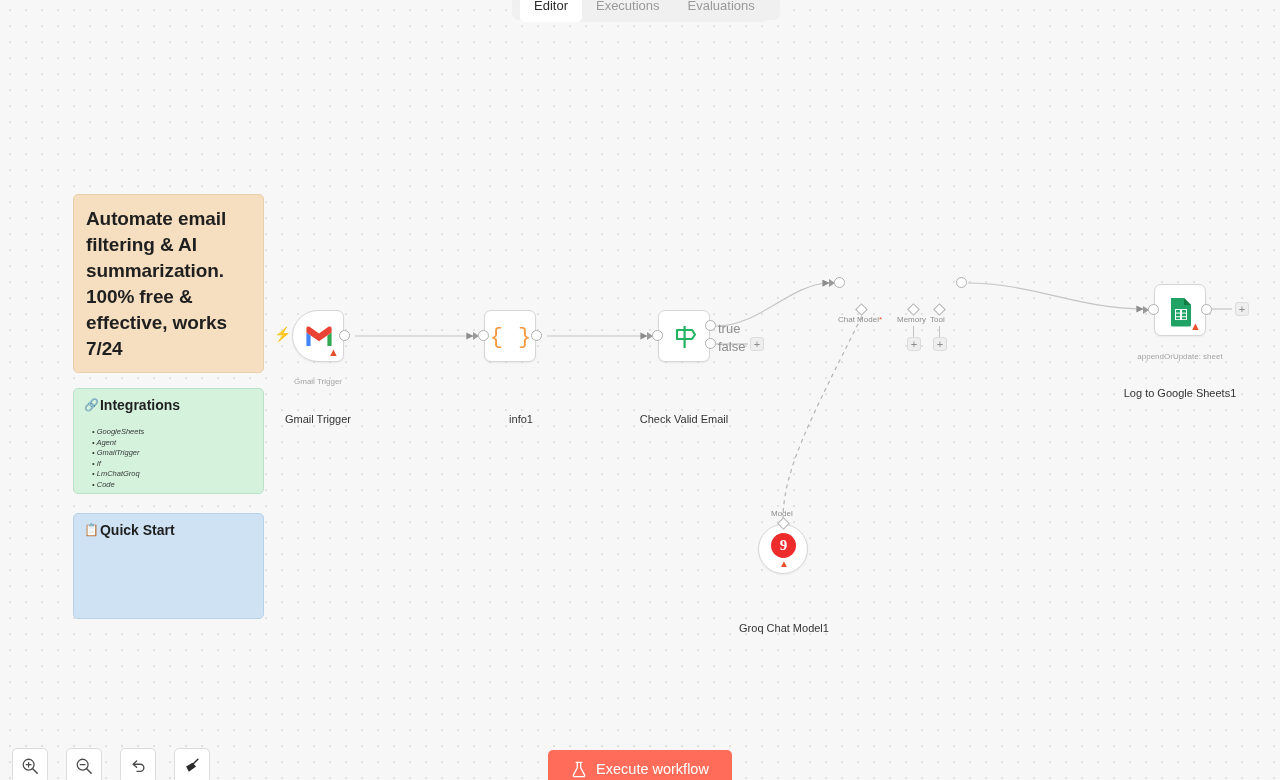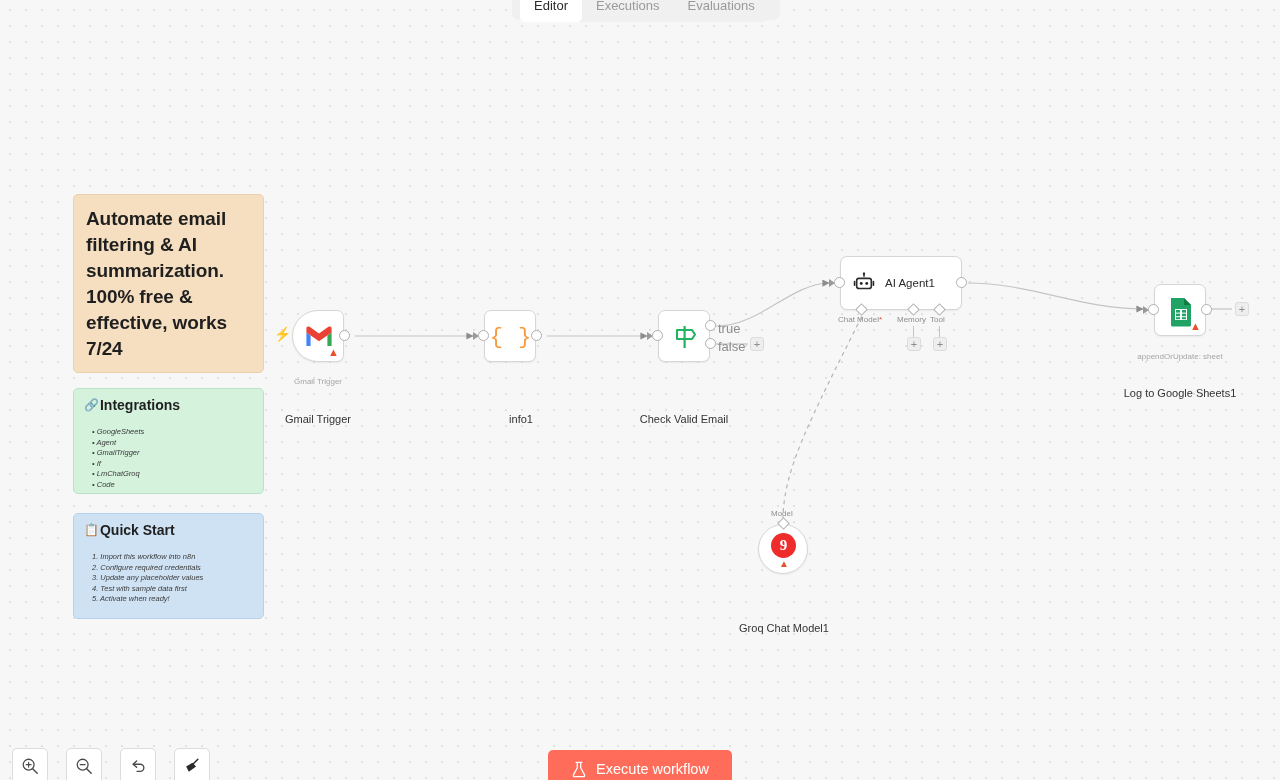--- a/index.html
+++ b/index.html
@@ -305,27 +305,20 @@
       <li>LmChatGroq</li>
       <li>Code</li>
     </ul>
   </div>
 
   <div class="sticky note-3">
     <div class="note-hd">
       <span class="emoji">📋</span>
       <span>Quick Start</span>
     </div>
-    <ul class="note-list numbered">
-      <li>1. Import this workflow into n8n</li>
-      <li>2. Configure required credentials</li>
-      <li>3. Update any placeholder values</li>
-      <li>4. Test with sample data first</li>
-      <li>5. Activate when ready!</li>
-    </ul>
   </div>
 
   <span class="bolt">⚡</span>
   <div class="node node-trigger">
     <span class="gmail-ico">
       <svg width="30" height="24" viewBox="0 0 30 24">
         <path d="M2.4,22 h4.2 V11.6 L2.4,8.4 Z" fill="#4285f4"></path>
         <path d="M23.4,22 h4.2 V8.4 l-4.2,3.2 Z" fill="#34a853"></path>
         <path d="M2.4,8.4 L15,17.2 L27.6,8.4 v-4 a2,2 0 0 0 -3.2,-1.6 L15,9.6 L5.6,2.8 A2,2 0 0 0 2.4,4.4 Z" fill="#ea4335"></path>
         <path d="M2.4,4.4 a2,2 0 0 1 3.2,-1.6 L15,9.6 V17.2 L2.4,8.4 Z" fill="#fbbc04" opacity="0"></path>
@@ -355,33 +348,20 @@
   </div>
   <div class="port-in" style="left:647px;top:332px;"></div>
   <div class="port" style="left:652px;top:330px;"></div>
   <div class="port" style="left:705px;top:320px;"></div>
   <div class="port" style="left:705px;top:338px;"></div>
   <div class="io-label" style="left:718px;top:321px;">true</div>
   <div class="io-label" style="left:718px;top:339px;">false</div>
   <div class="plus-btn" style="left:750px;top:337px;">+</div>
   <div class="node-label" style="left:684px;top:365px;">Check Valid Email</div>
 
-  <div class="node node-agent">
-    <span>
-      <svg width="22" height="22" viewBox="0 0 24 24">
-        <path d="M12 1.5 v3" stroke="#2b2b2b" stroke-width="1.7" fill="none" stroke-linecap="round"></path>
-        <circle cx="12" cy="1.8" r="1.3" fill="#2b2b2b"></circle>
-        <rect x="4" y="7" width="16" height="11" rx="2.5" fill="none" stroke="#2b2b2b" stroke-width="1.8"></rect>
-        <circle cx="9" cy="12.5" r="1.6" fill="#2b2b2b"></circle>
-        <circle cx="15" cy="12.5" r="1.6" fill="#2b2b2b"></circle>
-        <path d="M1.7 10.5 v4 M22.3 10.5 v4" stroke="#2b2b2b" stroke-width="1.8" stroke-linecap="round"></path>
-      </svg>
-    </span>
-    <span class="agent-name">AI Agent1</span>
-  </div>
   <div class="port-in" style="left:829px;top:279px;"></div>
   <div class="port" style="left:834px;top:277px;"></div>
   <div class="port" style="left:956px;top:277px;"></div>
 
   <div class="diamond" style="left:857px;top:305px;"></div>
   <div class="port-label" style="left:838px;top:315px;">
     <span>Chat Model</span><span class="req">*</span>
   </div>
 
   <div class="diamond" style="left:909px;top:305px;"></div>

